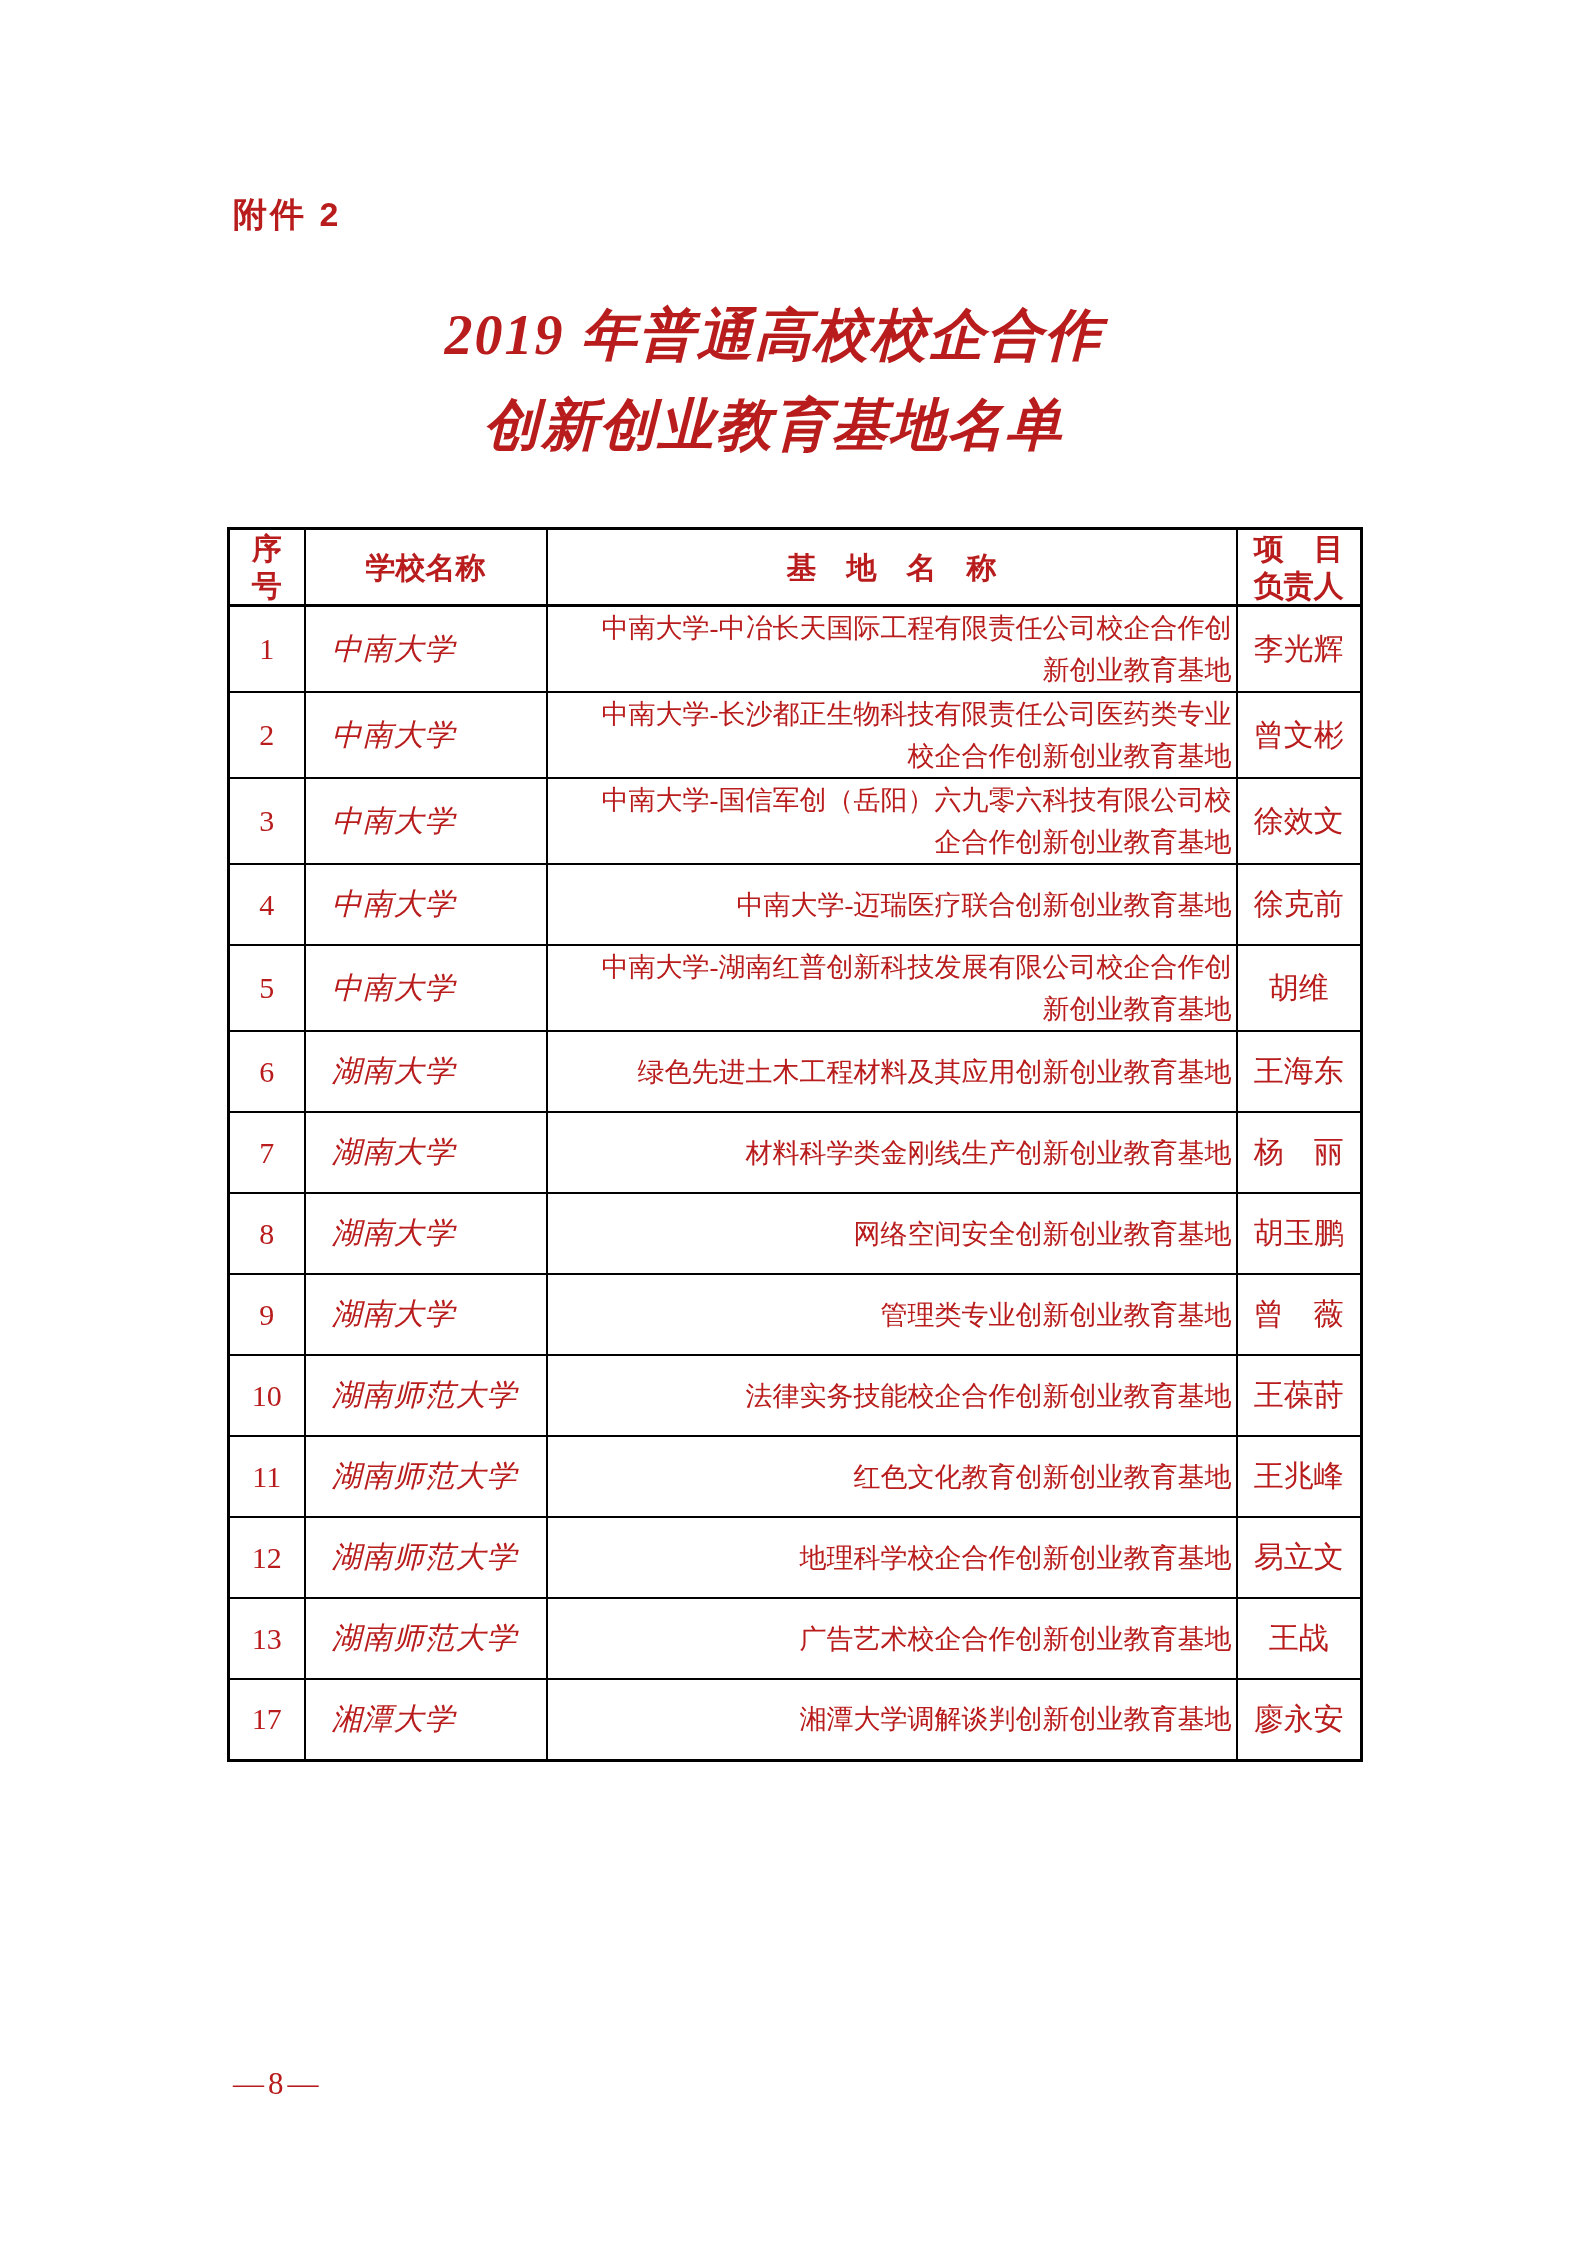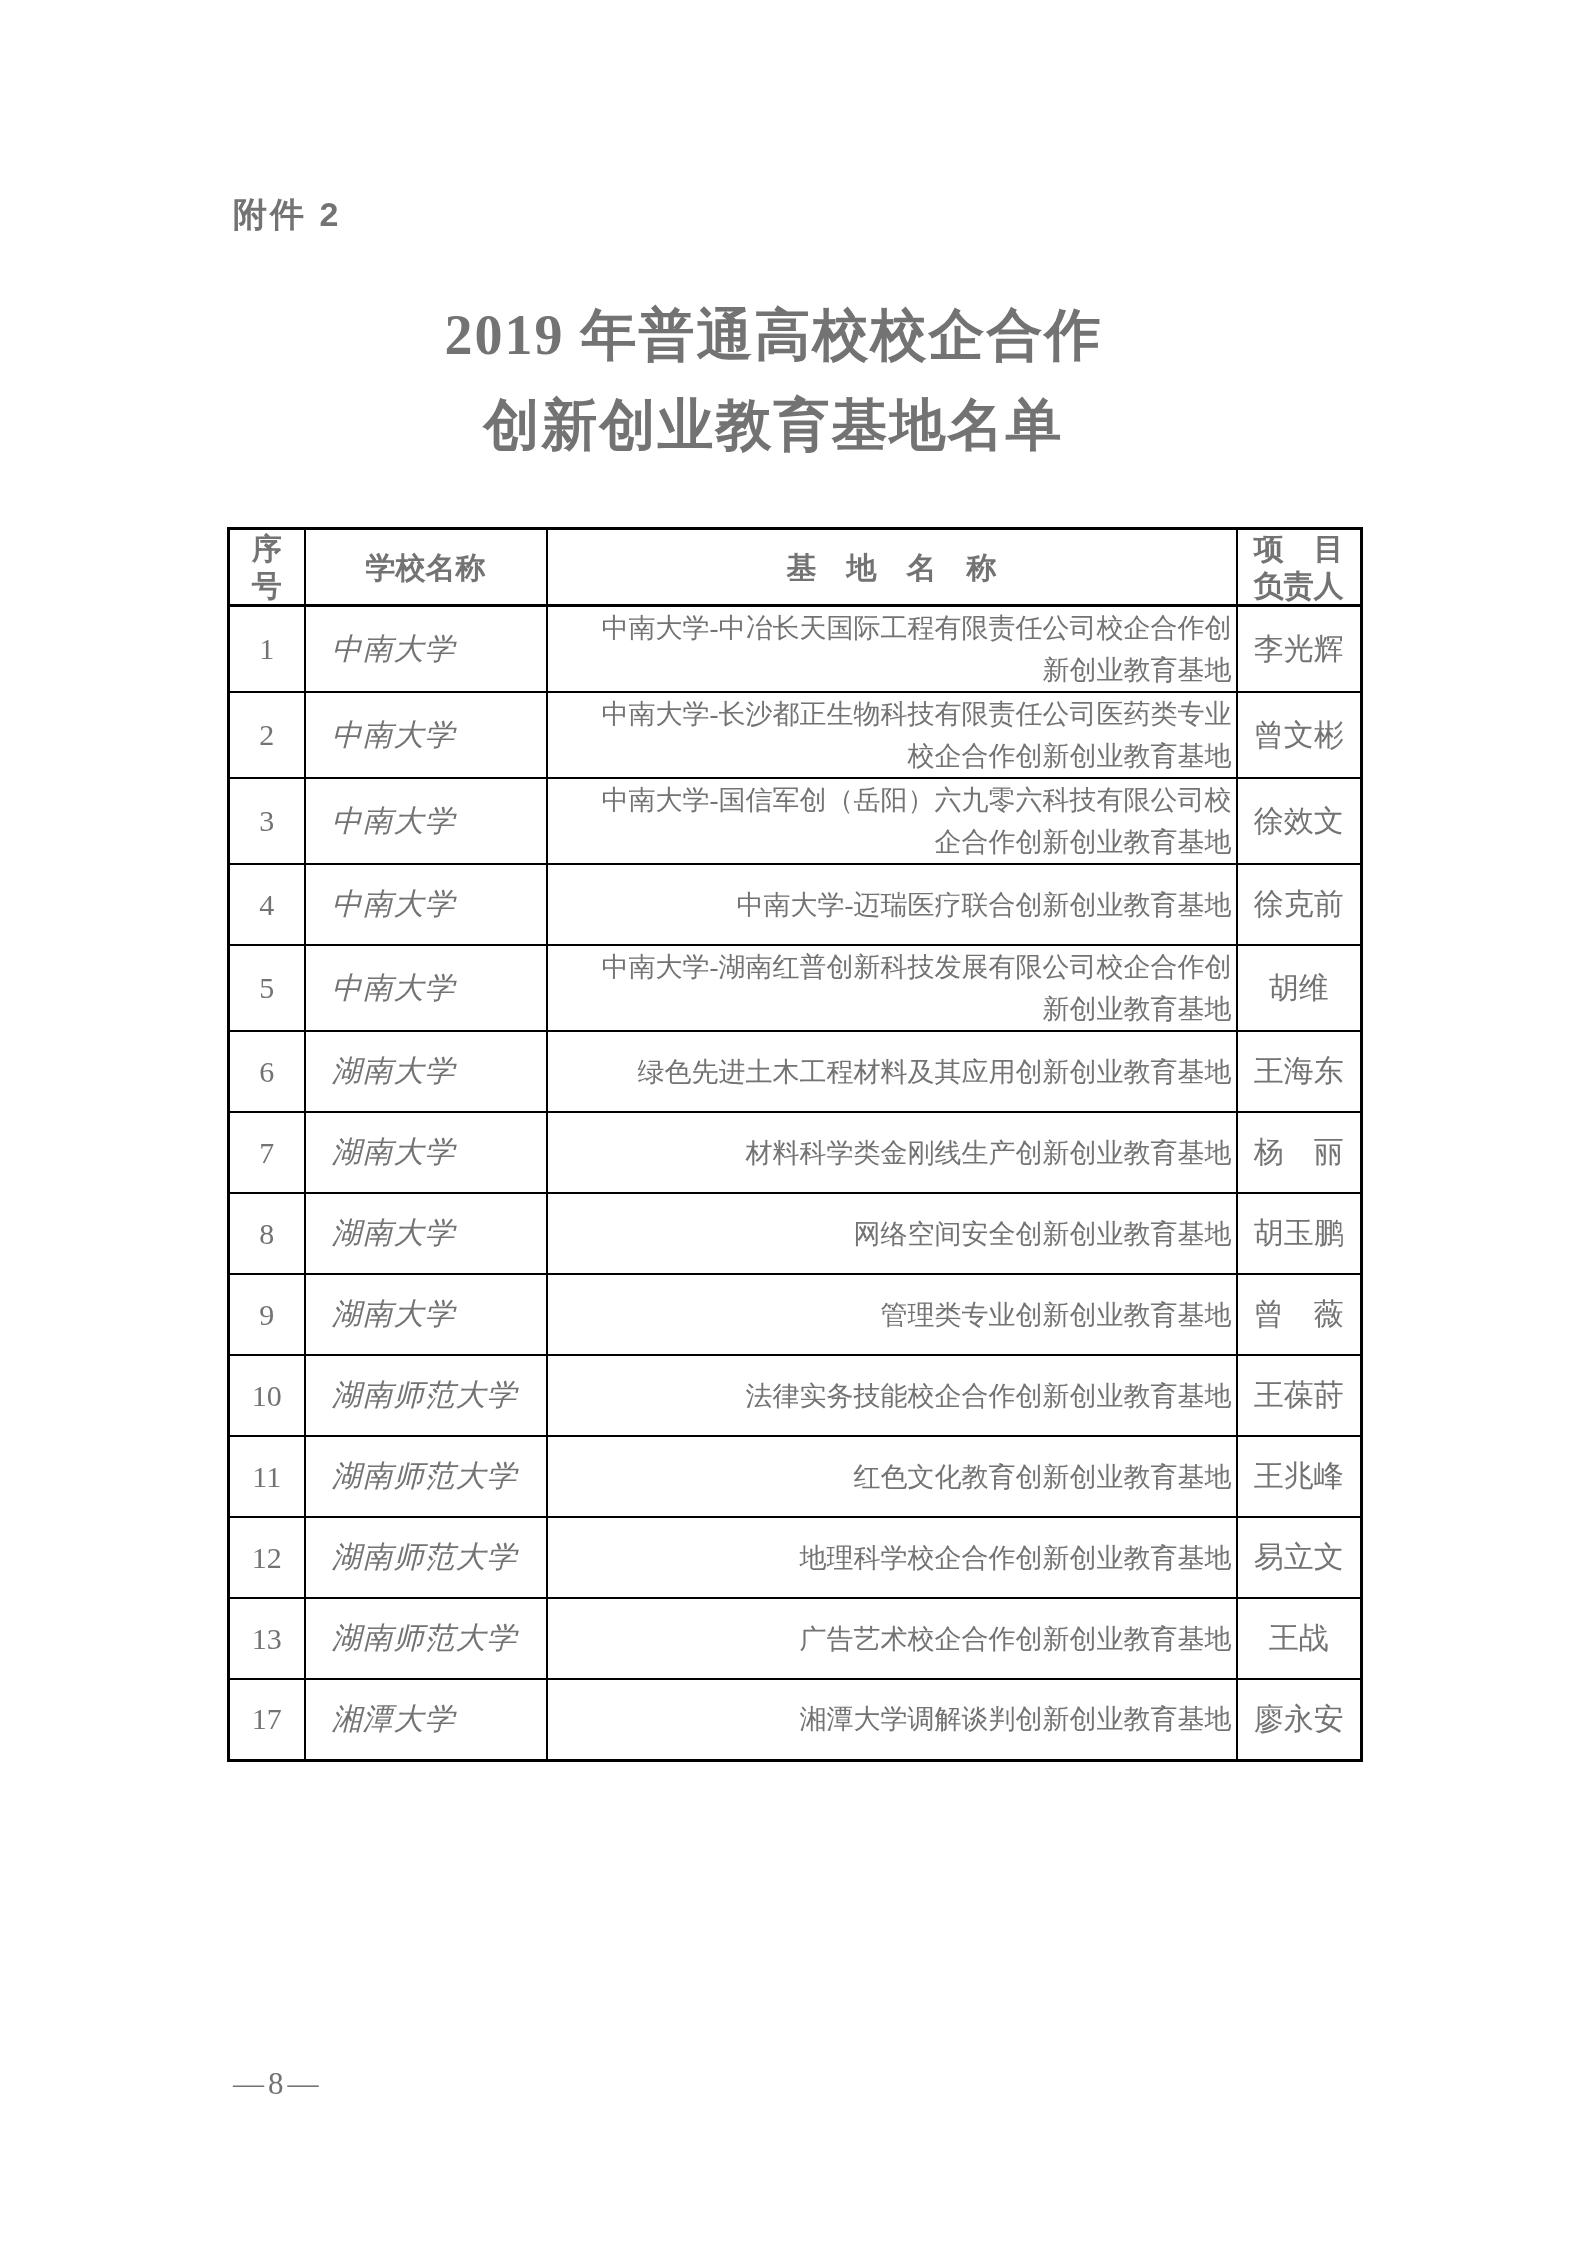--- a/index.html
+++ b/index.html
@@ -5,21 +5,21 @@
   html, body {
     margin: 0;
     padding: 0;
     background: #ffffff;
   }
   .page {
     position: relative;
     width: 1547px;
     height: 2245px;
     background: #ffffff;
-    color: #737373;
+    color: #b91c1c;
     font-family: "Liberation Serif", "DejaVu Serif", serif;
     overflow: hidden;
   }
   .attachment {
     position: absolute;
     left: 233px;
     top: 192px;
     font-family: "Liberation Sans", "DejaVu Sans", sans-serif;
     font-weight: 700;
     font-size: 34px;
@@ -27,20 +27,21 @@
   }
   .title {
     position: absolute;
     left: 0;
     right: 0;
     top: 290px;
     text-align: center;
     font-family: "Liberation Serif", "DejaVu Serif", serif;
     font-weight: 700;
     font-size: 56px;
+    font-style: italic;
   }
   .title-line {
     line-height: 90px;
     letter-spacing: 2px;
     white-space: nowrap;
   }
   table.base-table {
     position: absolute;
     left: 227px;
     top: 527px;

